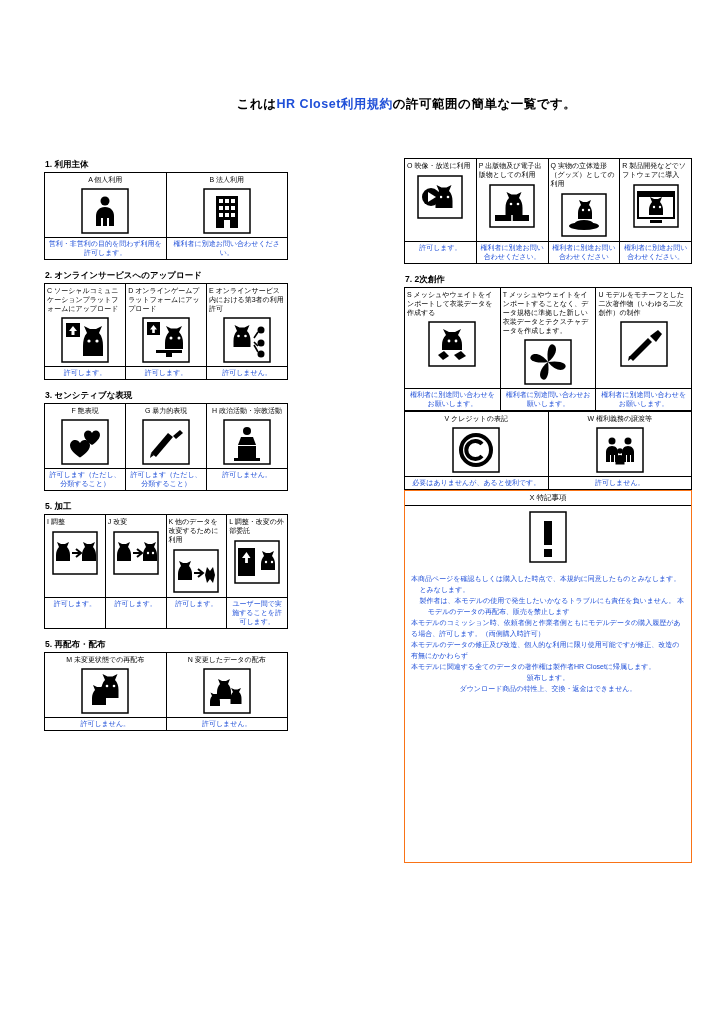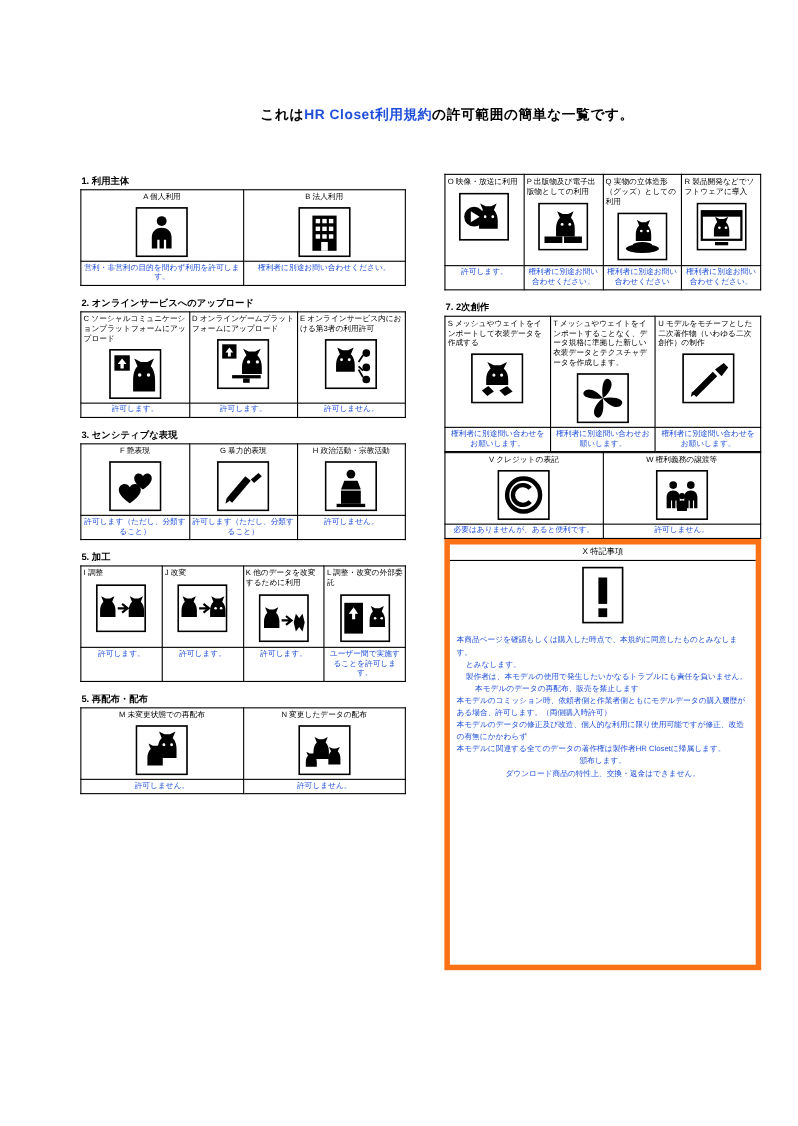--- a/index.html
+++ b/index.html
@@ -9,21 +9,21 @@
     color:#000;position:relative;overflow:hidden;
   }
   .page{position:relative;width:725px;height:1024px;}
 
   .title{
     position:absolute;top:96px;left:0;width:725px;text-align:center;
     font-size:12.5px;font-weight:bold;letter-spacing:0.5px;margin-left:44px;
   }
   .title .hl{color:#1f4fd8;}
 
-  .col-left{position:absolute;left:73px;top:158px;width:296px;}
+  .col-left{position:absolute;left:44px;top:158px;width:244px;}
   .col-right{position:absolute;left:376px;top:158px;width:288px;padding-left:28px;}
 
   .sec-head{
     font-size:8.5px;font-weight:bold;margin:0 0 2px 1px;line-height:12px;
   }
   .sec-head.sp{margin-top:9px;}
 
   table.grid{
     border-collapse:collapse;width:100%;table-layout:fixed;
     border:1px solid #000;
@@ -42,21 +42,21 @@
     align-items:center;justify-content:center;
   }
   .icon-box svg{display:block;}
   .note{
     color:#1f4fd8;font-size:7px;line-height:9px;text-align:center;
     padding:1px 2px 2px 2px;width:100%;box-sizing:border-box;
   }
   .row-note td{border-top:1px solid #000;}
 
   
-  .special-box{border:5px solid #f97316;}
+  .special-box{border:1px solid #f97316;}
   .special-head{
     font-size:7.5px;text-align:center;border-bottom:1px solid #000;padding:2px 0;
   }
   .special-icon{display:flex;justify-content:center;align-items:center;height:62px;}
   .special-text{
     color:#1f4fd8;font-size:7px;line-height:11px;padding:5px 6px 8px 6px;
   }
   .special-text p{margin:0;}
   .special-text .ind{text-indent:1.2em;}
   .special-text .ind2{padding-left:2.4em;text-indent:-1.2em;}

